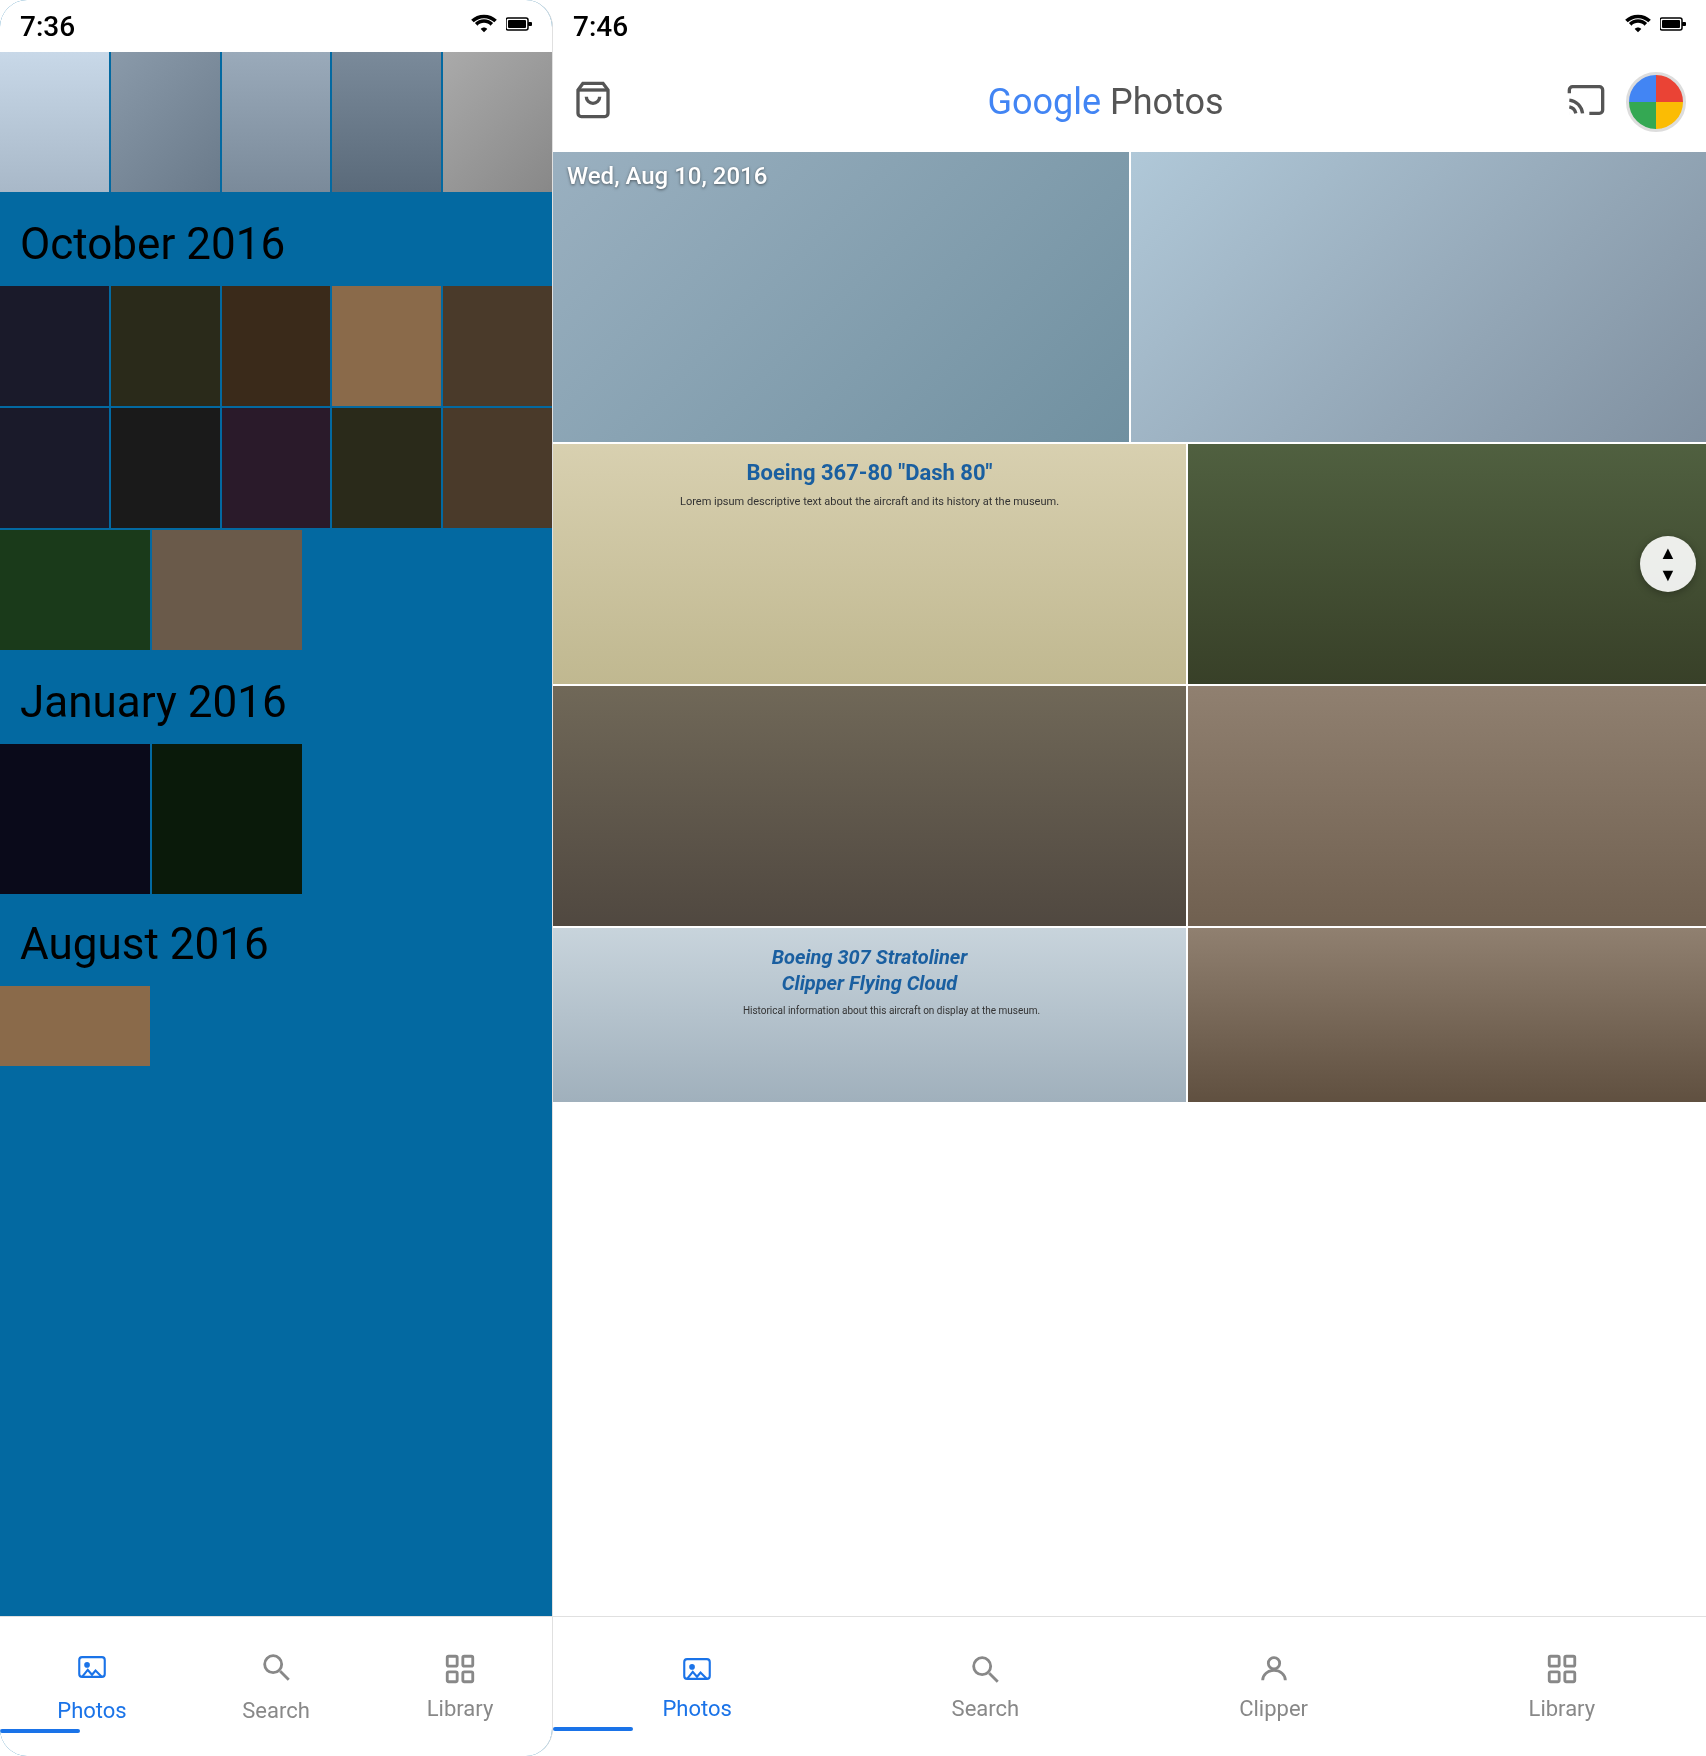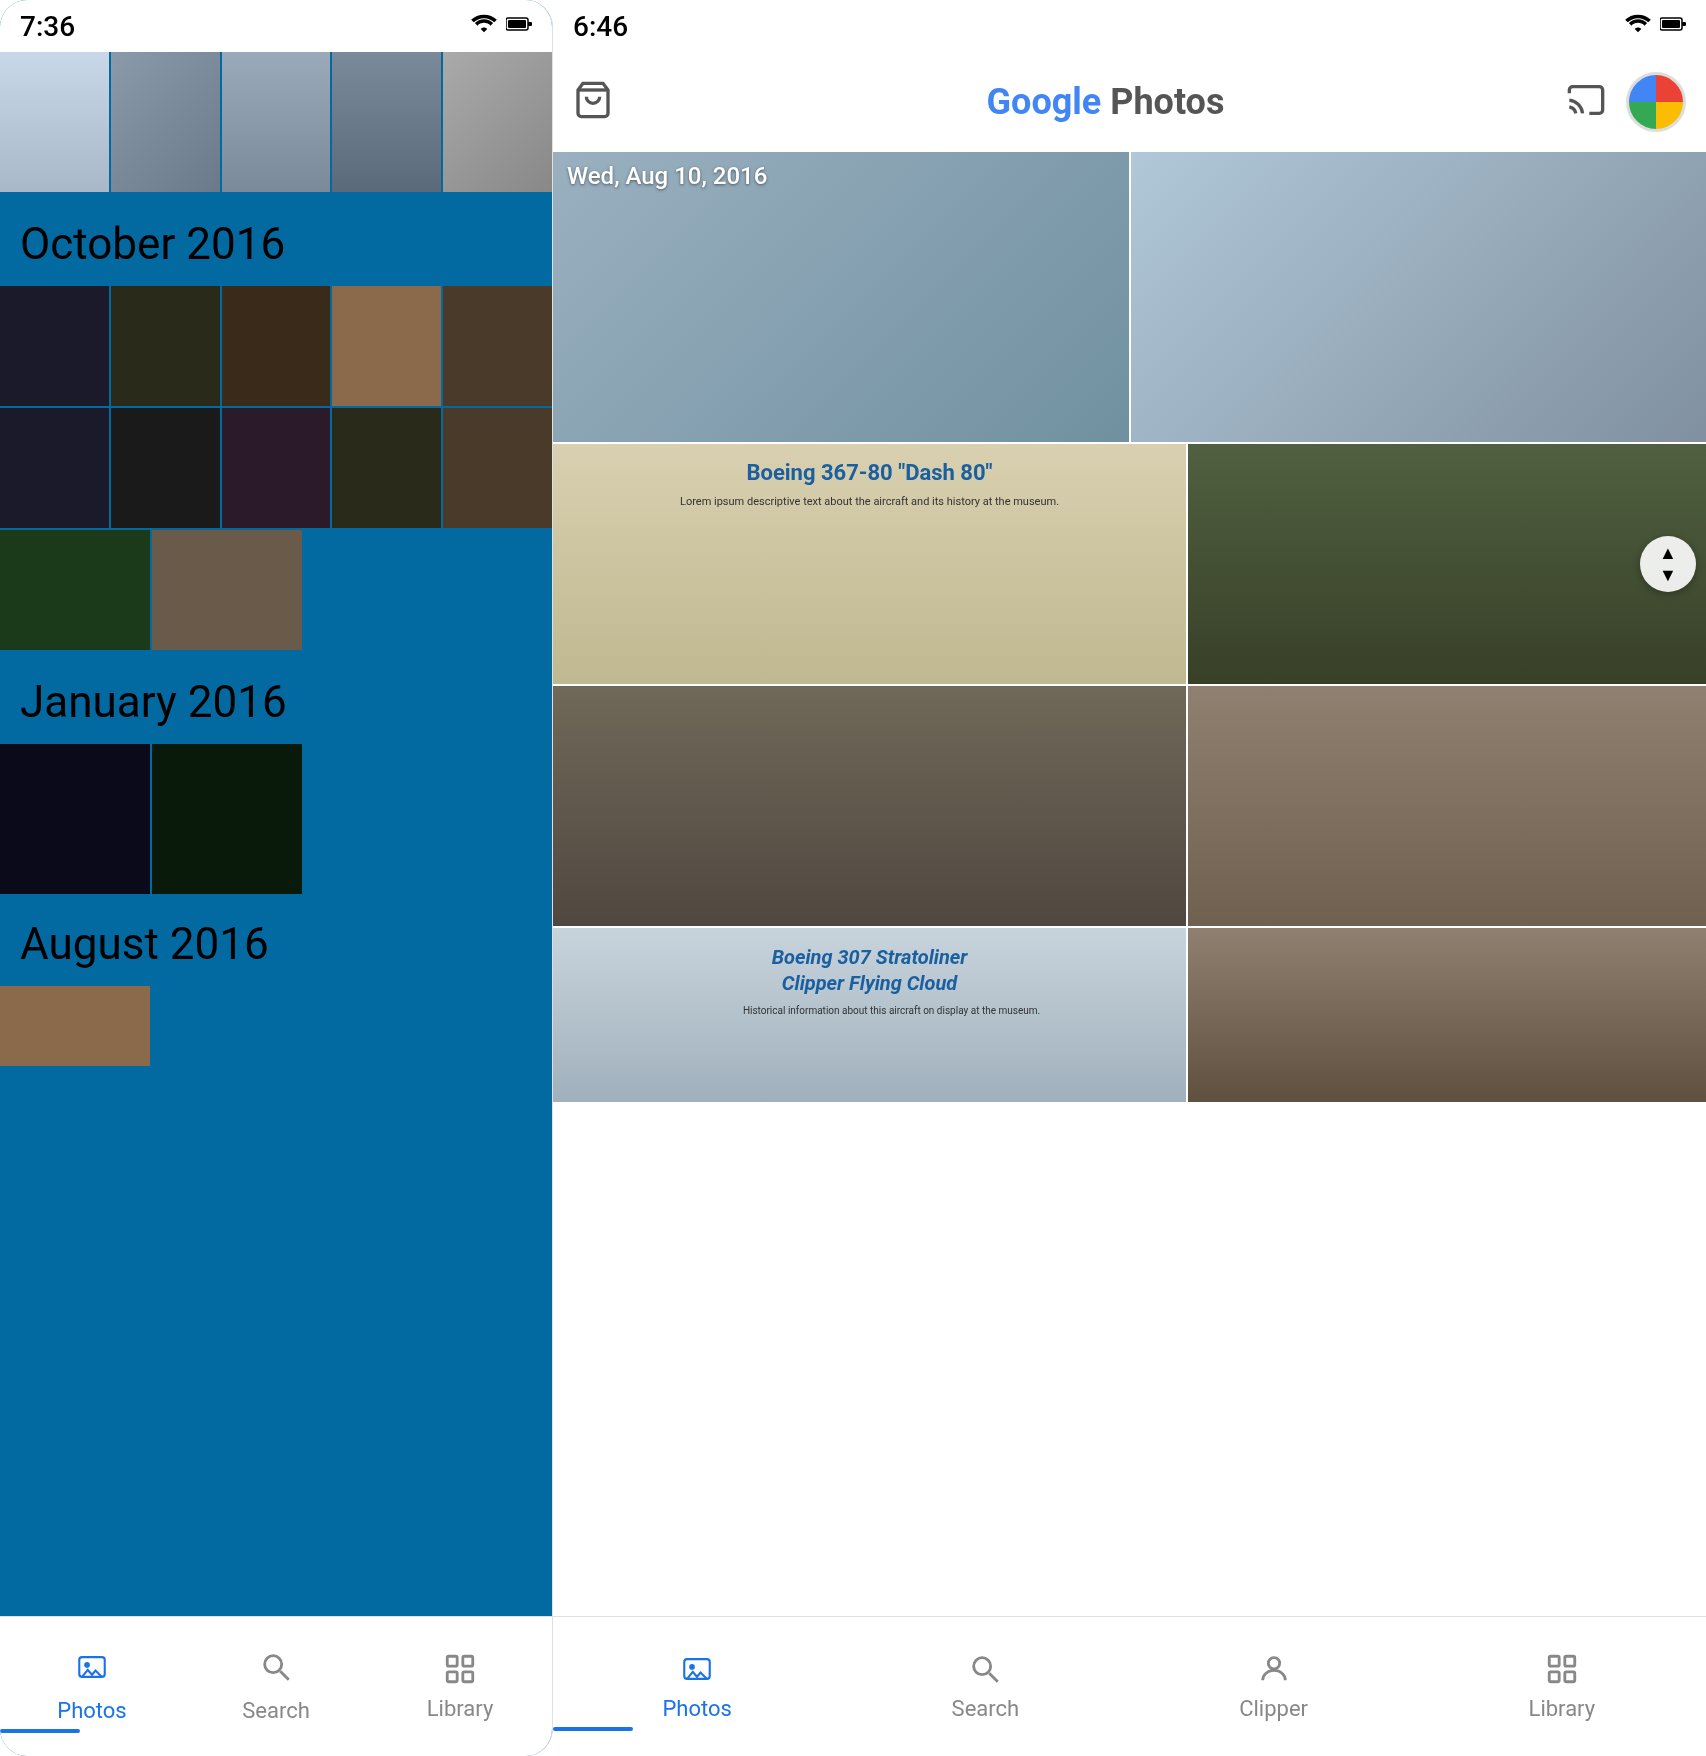--- a/index.html
+++ b/index.html
@@ -320,21 +320,21 @@
         </svg>
       </span>
       <span class="nav-label">Library</span>
     </div>
   </div>
 </div>
 
 <div class="phone-right">
 
   <div class="status-bar">
-    <span class="status-time">6:46</span>
+    <span class="status-time">7:46</span>
     <div class="status-icons">
       <span>
         <svg width="28" height="22" viewBox="0 0 24 18" fill="none">
           <path d="M12 4C8.5 4 5.4 5.4 3.2 7.6L1 5.4C3.8 2.6 7.7 1 12 1s8.2 1.6 11 4.4L20.8 7.6C18.6 5.4 15.5 4 12 4z" fill="#000"></path>
           <path d="M12 8c-2.2 0-4.2.9-5.6 2.4L4.2 8.2C6.2 6.2 8.9 5 12 5s5.8 1.2 7.8 3.2l-2.2 2.2C16.2 8.9 14.2 8 12 8z" fill="#000"></path>
           <path d="M12 12c-1.1 0-2.1.5-2.8 1.2L12 16l2.8-2.8C14.1 12.5 13.1 12 12 12z" fill="#000"></path>
         </svg>
       </span>
       <span>
         <svg width="26" height="22" viewBox="0 0 26 18" fill="none">
@@ -349,21 +349,21 @@
   <div class="right-header">
     <span>
       <svg width="40" height="40" viewBox="0 0 24 24" fill="none" stroke="#555" stroke-width="2">
         <path d="M6 2L3 6v14a2 2 0 002 2h14a2 2 0 002-2V6l-3-4z"></path>
         <line x1="3" y1="6" x2="21" y2="6"></line>
         <path d="M16 10a4 4 0 01-8 0"></path>
       </svg>
     </span>
 
     <div class="google-photos-logo">
-      <span style="font-size:36px; font-weight:700;margin-left:32px;">
+      <span style="font-size:36px; font-weight:400;margin-left:32px;">
         <span style="color:#4285F4;">Google</span><span style="color:#555;"> Photos</span>
       </span>
     </div>
 
     <div class="header-icons">
       <span>
         <svg width="40" height="40" viewBox="0 0 24 24" fill="none" stroke="#555" stroke-width="2">
           <path d="M2 16.1A5 5 0 015.9 20M2 12.05A9 9 0 019.95 20M2 8V6a2 2 0 012-2h16a2 2 0 012 2v12a2 2 0 01-2 2h-6"></path>
           <line x1="2" y1="20" x2="2.01" y2="20"></line>
         </svg>

